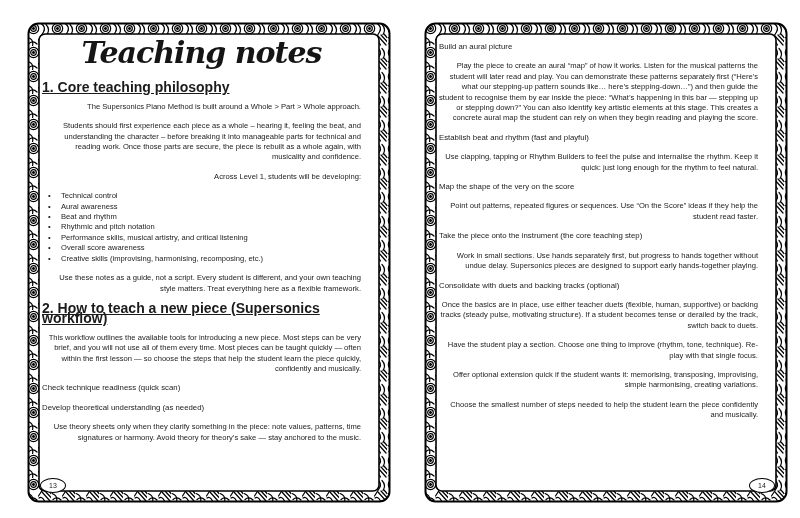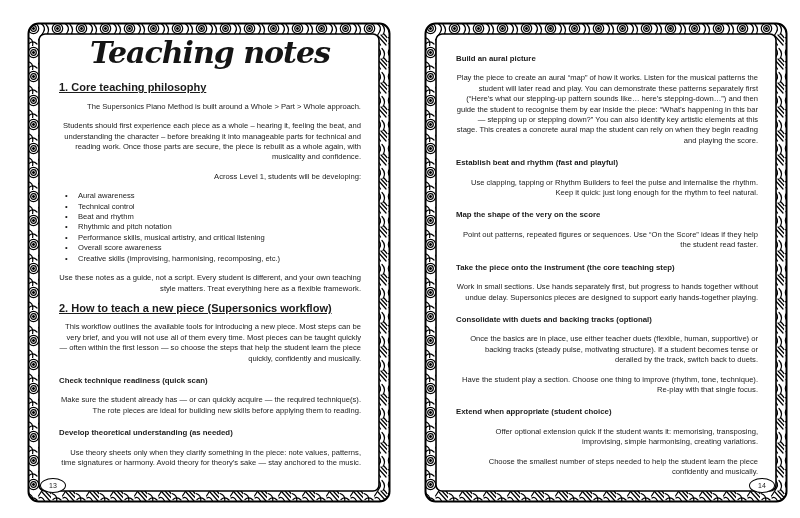--- a/index.html
+++ b/index.html
@@ -25,45 +25,45 @@
     flex: 0 0 auto;
   }
   .page svg.border-art {
     position: absolute;
     inset: 0;
     display: block;
   }
   .content {
     position: absolute;
     left: 13px; top: 13px; right: 13px; bottom: 13px;
-    padding: 7px 17px 0 19px;
+    padding: 7px 17px 0 2px;
     overflow: hidden;
     font-size: 7.6px;
     line-height: 10.4px;
   }
   .page-title {
     font-family: "DejaVu Serif", serif;
     font-style: italic;
     font-weight: bold;
     font-size: 30px;
     letter-spacing: -1px;
     text-align: center;
     margin: 6px 0 24px 0;
     color: #151515;
   }
   .h-underline {
     font-weight: bold;
-    font-size: 11px;
+    font-size: 14px;
     text-decoration: underline;
     margin: 0 0 9px 0;
   }
   .subhead {
-    font-weight: bold;
+    font-weight: normal;
     font-size: 7.8px;
-    margin: 12px 0 9px 0;
+    margin: 0 0 9px 0;
   }
   .para {
     margin: 0 0 9px 0;
     text-align: right;
   }
   ul.bullets {
     list-style: none;
     margin: 0 0 9px 0;
     padding: 0 0 0 6px;
   }
@@ -128,36 +128,35 @@
 
     <div class="content">
       <div class="page-title">Teaching notes</div>
 
       <div class="h-underline">1. Core teaching philosophy</div>
       <p class="para">The Supersonics Piano Method is built around a Whole &gt; Part &gt; Whole approach.</p>
       <p class="para">Students should first experience each piece as a whole – hearing it, feeling the beat, and understanding the character – before breaking it into manageable parts for technical and reading work. Once those parts are secure, the piece is rebuilt as a whole again, with musicality and confidence.</p>
       <p class="para">Across Level 1, students will be developing:</p>
 
       <ul class="bullets">
+        <li>Technical control</li>
         <li>Aural awareness</li>
-        <li>Technical control</li>
         <li>Beat and rhythm</li>
         <li>Rhythmic and pitch notation</li>
         <li>Performance skills, musical artistry, and critical listening</li>
         <li>Overall score awareness</li>
         <li>Creative skills (improvising, harmonising, recomposing, etc.)</li>
       </ul>
 
       <p class="para">Use these notes as a guide, not a script. Every student is different, and your own teaching style matters. Treat everything here as a flexible framework.</p>
 
       <div class="h-underline">2. How to teach a new piece (Supersonics workflow)</div>
       <p class="para">This workflow outlines the available tools for introducing a new piece. Most steps can be very brief, and you will not use all of them every time. Most pieces can be taught quickly — often within the first lesson — so choose the steps that help the student learn the piece quickly, confidently and musically.</p>
 
       <div class="subhead">Check technique readiness (quick scan)</div>
-      <p class="para">Make sure the student already has — or can quickly acquire — the required technique(s). The rote pieces are ideal for building new skills before applying them to reading.</p>
 
       <div class="subhead">Develop theoretical understanding (as needed)</div>
       <p class="para">Use theory sheets only when they clarify something in the piece: note values, patterns, time signatures or harmony. Avoid theory for theory’s sake — stay anchored to the music.</p>
     </div>
 
     <span class="pagenum pn-left">13</span>
   </div>
 
   <div class="page">
     <svg class="border-art" viewBox="0 0 364 481" preserveAspectRatio="none">
@@ -190,21 +189,20 @@
       <div class="section">
         <div class="subhead">Consolidate with duets and backing tracks (optional)</div>
         <p class="para">Once the basics are in place, use either teacher duets (flexible, human, supportive) or backing tracks (steady pulse, motivating structure). If a student becomes tense or derailed by the track, switch back to duets.</p>
       </div>
 
       <div class="section">
         <p class="para">Have the student play a section. Choose one thing to improve (rhythm, tone, technique). Re-play with that single focus.</p>
       </div>
 
       <div class="section">
-        <div class="subhead">Extend when appropriate (student choice)</div>
         <p class="para">Offer optional extension quick if the student wants it: memorising, transposing, improvising, simple harmonising, creating variations.</p>
       </div>
 
       <div class="section">
         <p class="para">Choose the smallest number of steps needed to help the student learn the piece confidently and musically.</p>
       </div>
 
     </div>
 
     <span class="pagenum pn-right">14</span>

